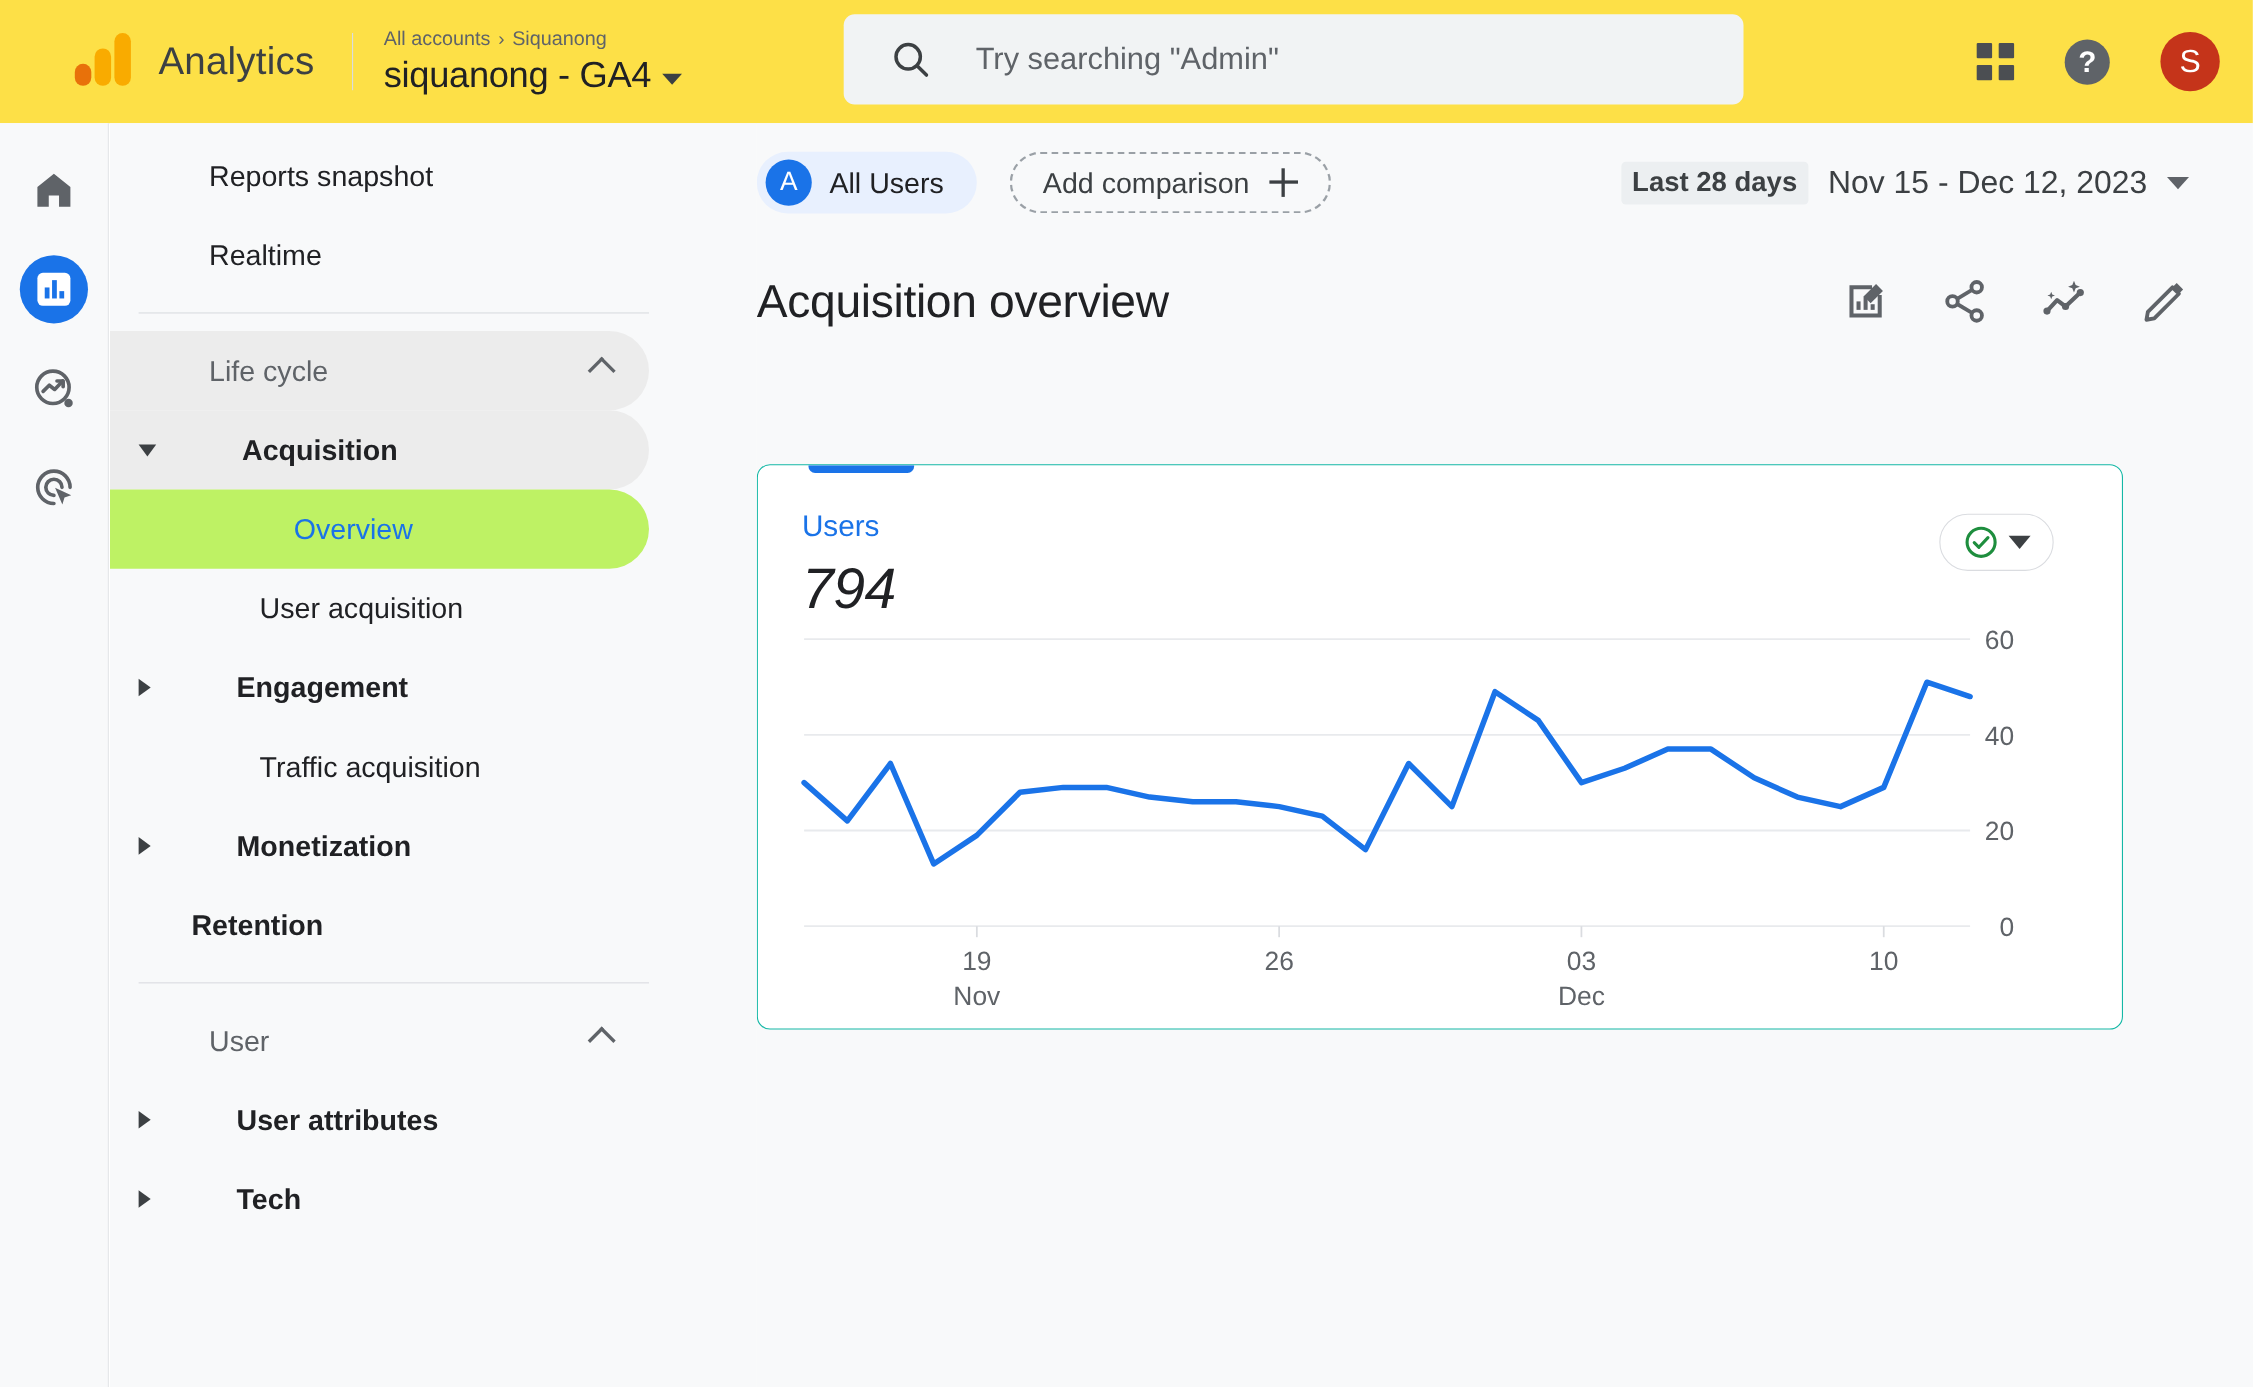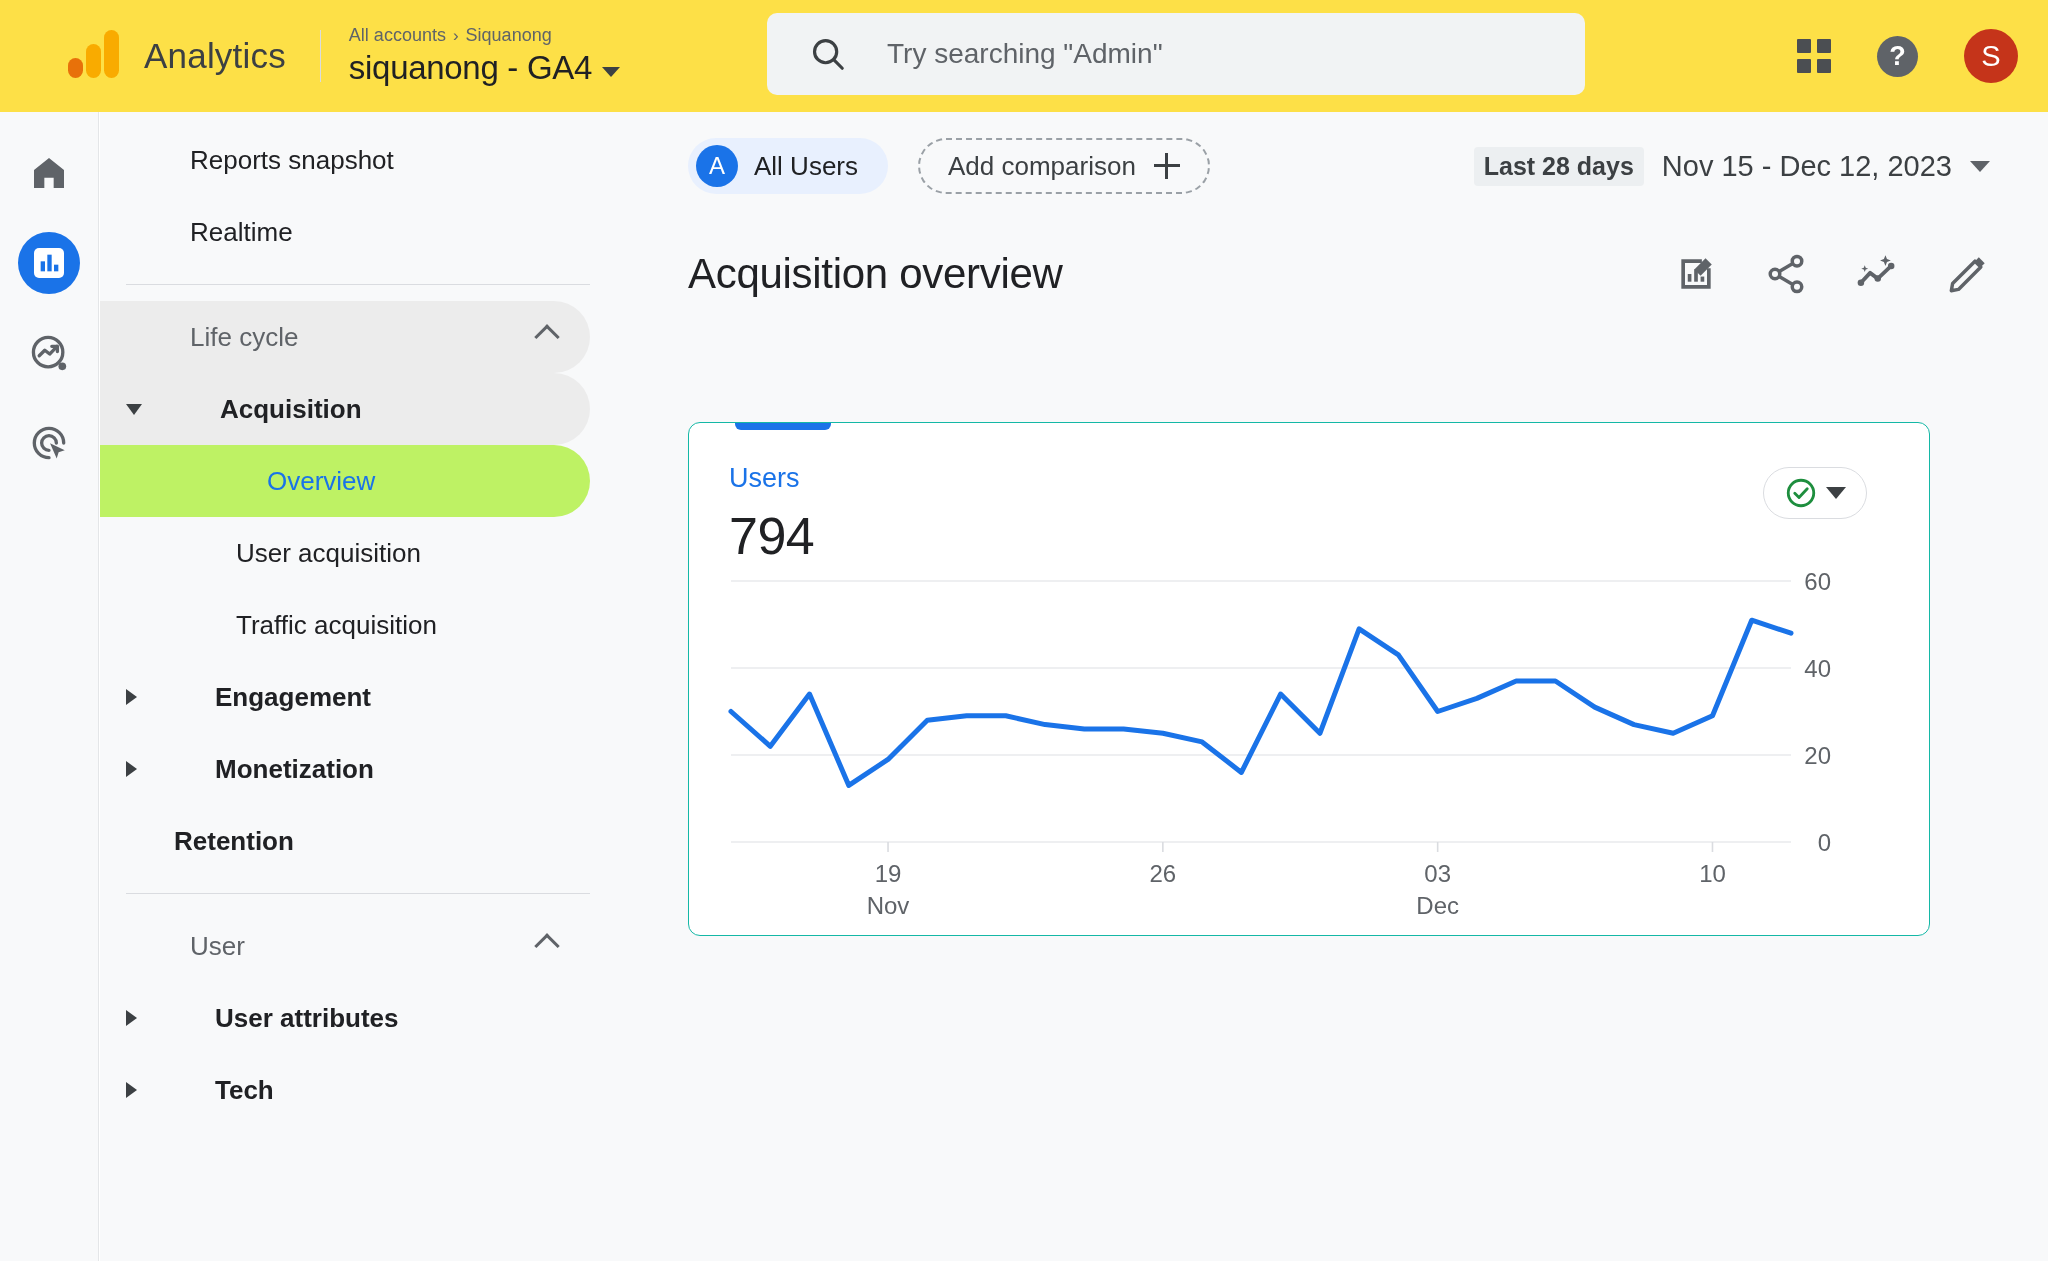--- a/index.html
+++ b/index.html
@@ -114,21 +114,21 @@
   .card {
     position: absolute; left: 0; top: 310px; width: 1242px; height: 514px;
     background: #fff; border: 1px solid #14b8a6; border-radius: 12px; overflow: hidden;
   }
   .tab-indicator { position: absolute; left: 46px; top: 0; width: 96px; height: 7px; background: #1a73e8; border-radius: 0 0 6px 6px; }
   .metrics { display: flex; gap: 0; padding: 40px 0 0 40px; }
   .metric { margin-right: 78px; }
   .metric .mlabel { font-size: 27px; color: #5f6368; }
   .metric.active .mlabel { color: #1a73e8; }
   .metric .mval { font-size: 52px; color: #5f6368; margin-top: 12px; letter-spacing: -.5px; }
-  .metric.active .mval { color: #202124; }
+  .metric.active .mval { color: #202124; font-style: italic; }
   .qualitypill {
     position: absolute; right: 62px; top: 44px; width: 104px; height: 52px;
     border: 1px solid #dadce0; border-radius: 26px; display: flex; align-items: center; justify-content: center; gap: 8px;
   }
   .q-caret { width: 0; height: 0; border-left: 10px solid transparent; border-right: 10px solid transparent; border-top: 12px solid #3c4043; }
 
   .chartwrap { position: absolute; left: 0; top: 146px; width: 1242px; height: 368px; }
   .chartsvg { display: block; }
   .ytick { font-size: 24px; fill: #5f6368; }
   .xtick { font-size: 24px; fill: #5f6368; }
@@ -226,27 +226,27 @@
   <div class="nav-item l1 opened">
     <span class="tri-down"></span>
     <span class="lbl">Acquisition</span>
   </div>
   <div class="nav-item l2 selected">
     <span class="lbl">Overview</span>
   </div>
   <div class="nav-item l2">
     <span class="lbl">User acquisition</span>
   </div>
+  <div class="nav-item l1">
+    <span class="tri-right"></span>
+    <span class="lbl">Engagement</span>
+  </div>
+
   <div class="nav-item l2">
     <span class="lbl">Traffic acquisition</span>
-  </div>
-
-  <div class="nav-item l1">
-    <span class="tri-right"></span>
-    <span class="lbl">Engagement</span>
   </div>
   <div class="nav-item l1">
     <span class="tri-right"></span>
     <span class="lbl">Monetization</span>
   </div>
   <div class="nav-item l1">
     <span class="lbl" style="padding-left:0">Retention</span>
   </div>
 
   <div class="nav-divider"></div>

